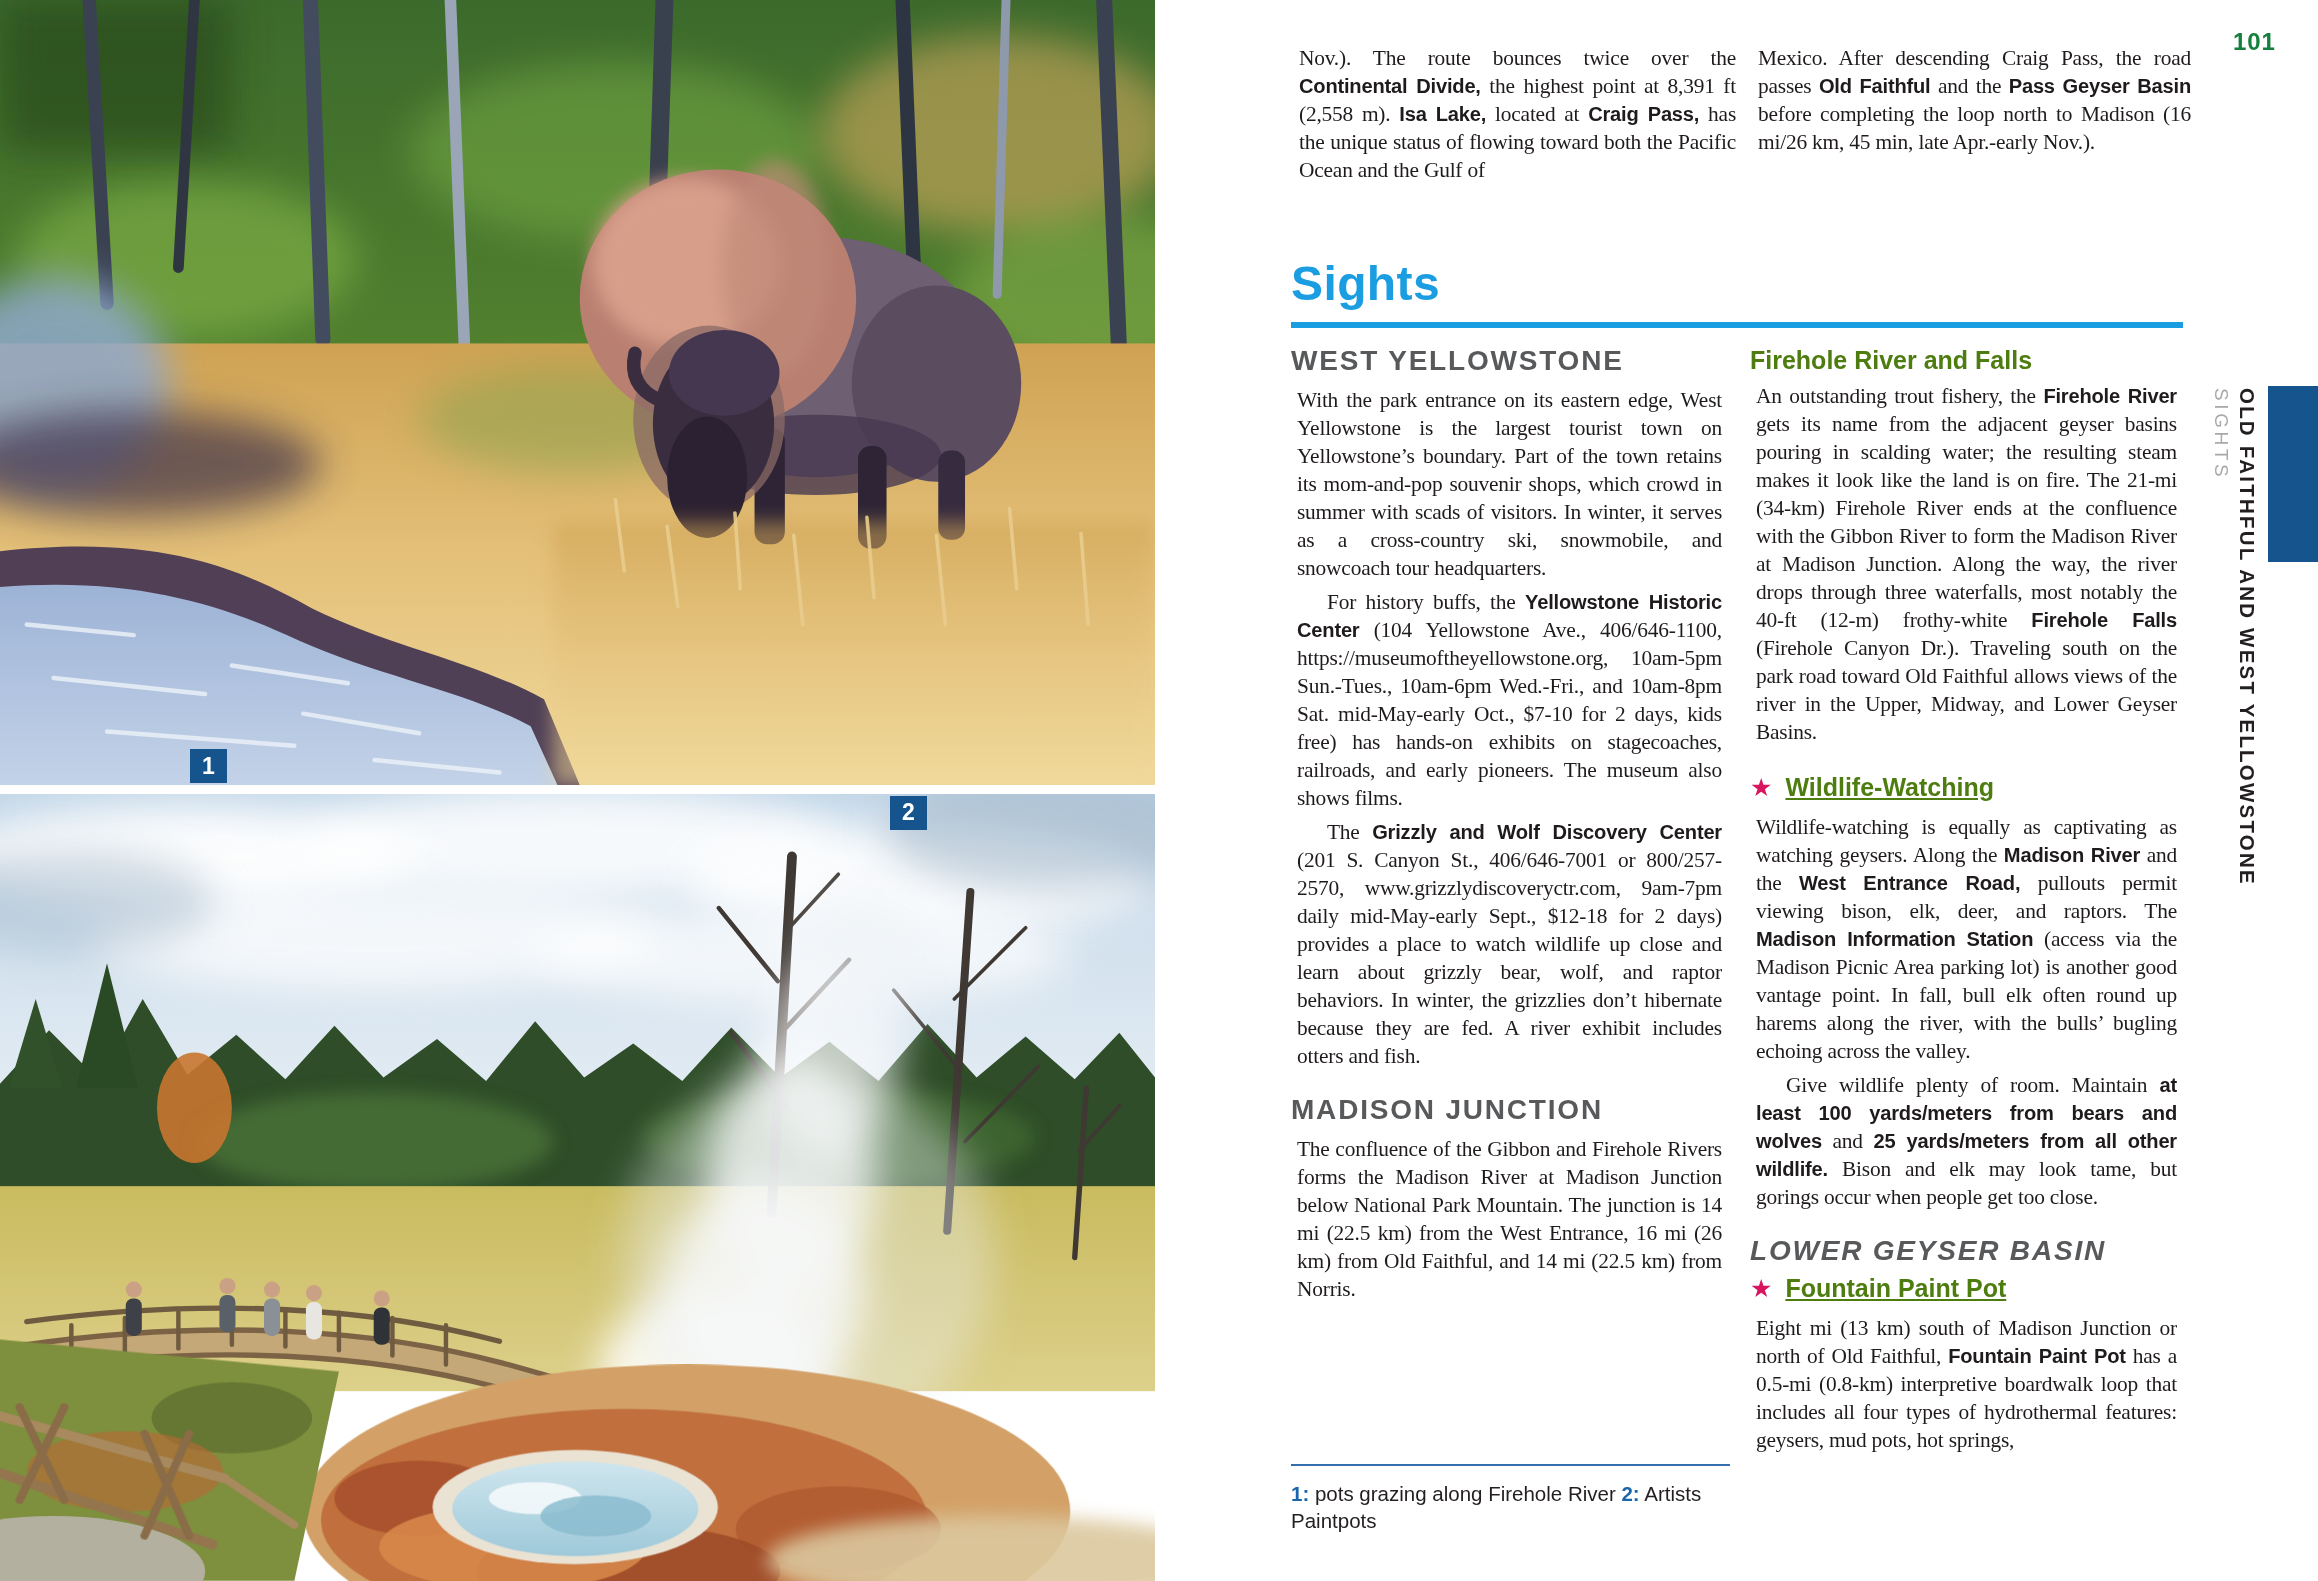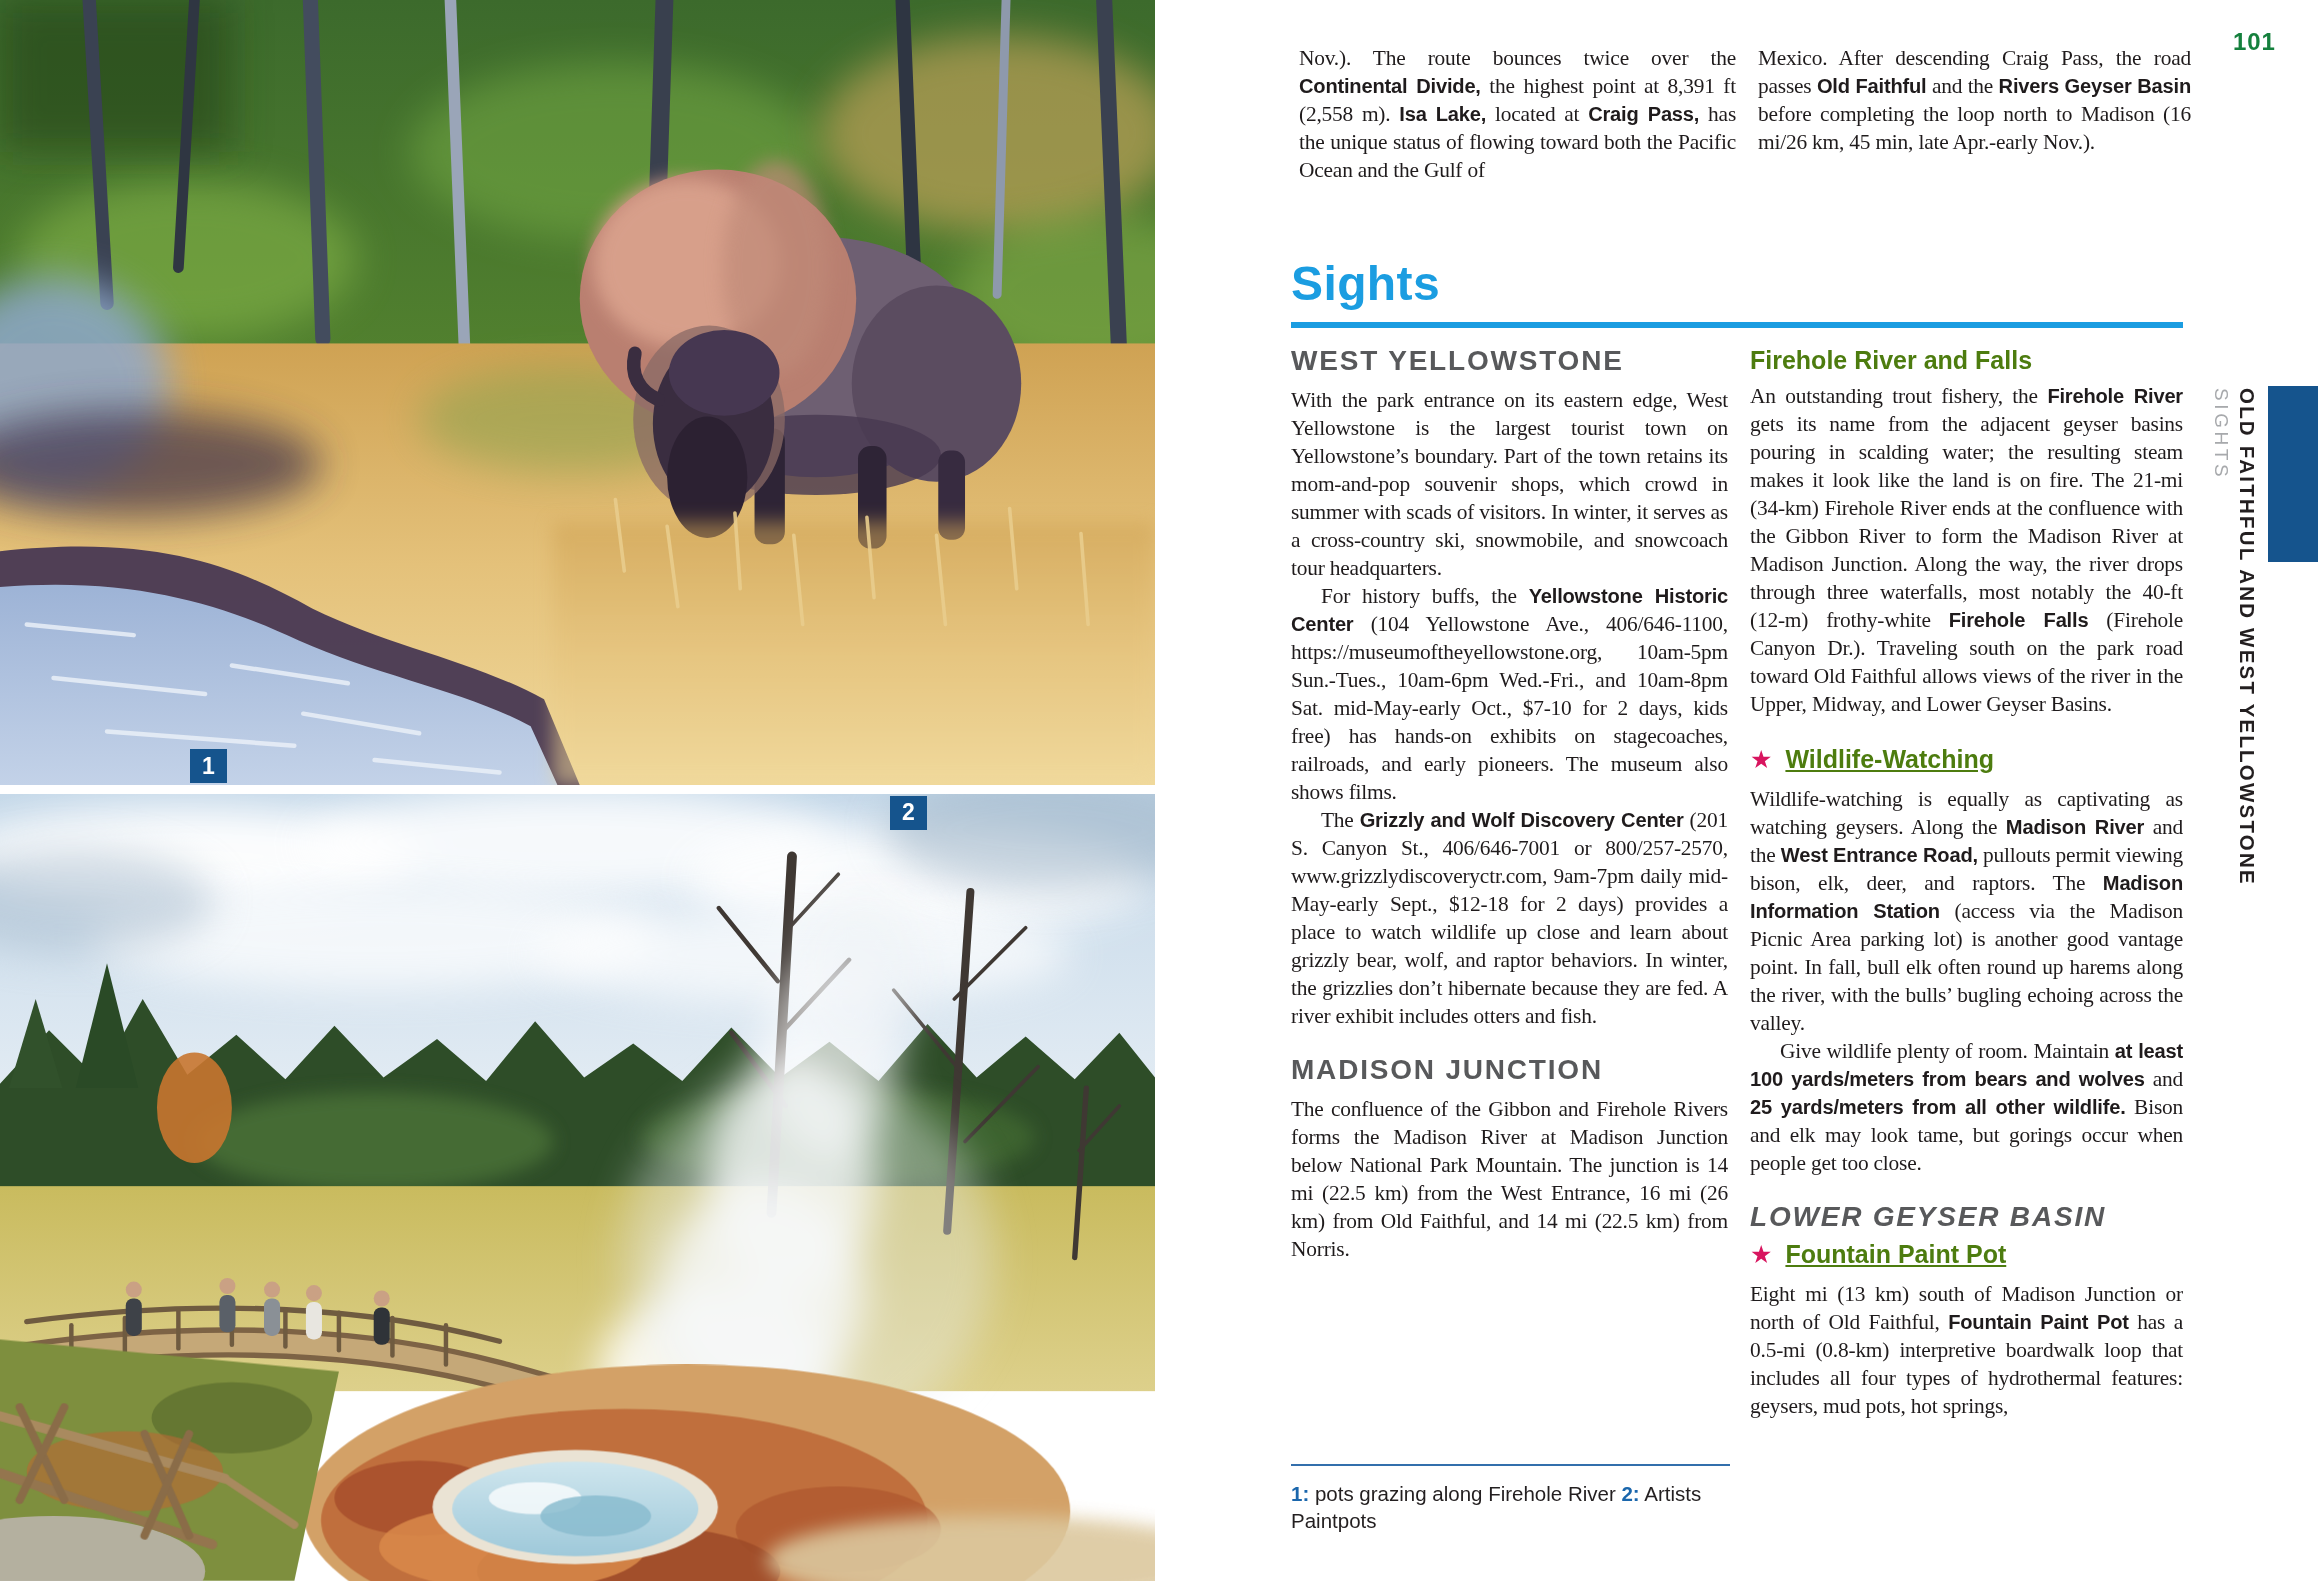--- a/index.html
+++ b/index.html
@@ -20,21 +20,21 @@
          font-size:21.4px;line-height:28px;letter-spacing:-0.2px;}
   .intro1{left:1291px;width:437px;}
   .intro2{left:1750px;width:433px;}
   .sights-header{position:absolute;left:1291px;top:260px;width:892px;
                  border-bottom:6.2px solid #1b9de1;padding-bottom:14.3px;}
   .sights-header h1{margin:0;font:700 48px/1 "Liberation Sans",sans-serif;
                     color:#1b9de1;letter-spacing:0.4px;}
   .col{position:absolute;top:346px;}
   .col1{left:1291px;width:437px;}
   .col2{left:1750px;width:433px;}
-  .col p{margin:0;text-align:justify;font-size:21.4px;line-height:28px;letter-spacing:-0.2px;}
+  .col p{margin:6px;text-align:justify;font-size:21.4px;line-height:28px;letter-spacing:-0.2px;}
   .col p.indent{text-indent:30px;}
   h2{margin:0 0 9px 0;font:800 28px/1.1 "Liberation Sans",sans-serif;
      color:#58595b;letter-spacing:1.8px;}
   h2.mt{margin-top:25px;}
   h2.lower{margin-bottom:0;font-style:italic;}
   h3{margin:0 0 7.1px 0;font:700 25px/1.15 "Liberation Sans",sans-serif;color:#4d7c0f;}
   .h3row{display:flex;align-items:baseline;gap:9px;margin:23px 0 7.1px 0;}
   .h3row.tight{margin-top:3.6px;}
   .h3row h3{margin:4px;text-decoration:underline;}
   .star{color:#d8155f;font-size:25px;line-height:1;font-family:"DejaVu Sans",sans-serif;}
@@ -254,21 +254,21 @@
         <line x1="212" y1="718" x2="162" y2="832" stroke="#8a6c48" stroke-width="9"></line>
         <line x1="252" y1="768" x2="330" y2="820" stroke="#a98a5f" stroke-width="9"></line>
       </g>
     </svg>
     <div class="badge b2">2</div>
   </figure>
 
   <div class="page-num">101</div>
 
   <p class="intro intro1"><span>Nov.). The route bounces twice over the </span><span class="b">Continental Divide,</span><span> the highest point at 8,391 ft (2,558 m). </span><span class="b">Isa Lake,</span><span> located at </span><span class="b">Craig Pass,</span><span> has the unique status of flowing toward both the Pacific Ocean and the Gulf of</span></p>
-  <p class="intro intro2"><span>Mexico. After descending Craig Pass, the road passes </span><span class="b">Old Faithful</span><span> and the </span><span class="b">Rivers Geyser Basin</span><span> before completing the loop north to Madison (16 mi/26 km, 45 min, late Apr.-early Nov.).</span></p>
+  <p class="intro intro2"><span>Mexico. After descending Craig Pass, the road passes </span><span class="b">Old Faithful</span><span> and the </span><span class="b">Pass Geyser Basin</span><span> before completing the loop north to Madison (16 mi/26 km, 45 min, late Apr.-early Nov.).</span></p>
 
   <header class="sights-header">
     <h1>Sights</h1>
   </header>
 
   <section class="col col1">
     <h2>WEST YELLOWSTONE</h2>
     <p><span>With the park entrance on its eastern edge, West Yellowstone is the largest tourist town on Yellowstone’s boundary. Part of the town retains its mom-and-pop souvenir shops, which crowd in summer with scads of visitors. In winter, it serves as a cross-country ski, snowmobile, and snowcoach tour headquarters.</span></p>
     <p class="indent"><span>For history buffs, the </span><span class="b">Yellowstone Historic Center</span><span> (104 Yellowstone Ave., 406/646-1100, https://museumoftheyellowstone.org, 10am-5pm Sun.-Tues., 10am-6pm Wed.-Fri., and 10am-8pm Sat. mid-May-early Oct., $7-10 for 2 days, kids free) has hands-on exhibits on stagecoaches, railroads, and early pioneers. The museum also shows films.</span></p>
     <p class="indent"><span>The </span><span class="b">Grizzly and Wolf Discovery Center</span><span> (201 S. Canyon St., 406/646-7001 or 800/257-2570, www.grizzlydiscoveryctr.com, 9am-7pm daily mid-May-early Sept., $12-18 for 2 days) provides a place to watch wildlife up close and learn about grizzly bear, wolf, and raptor behaviors. In winter, the grizzlies don’t hibernate because they are fed. A river exhibit includes otters and fish.</span></p>

